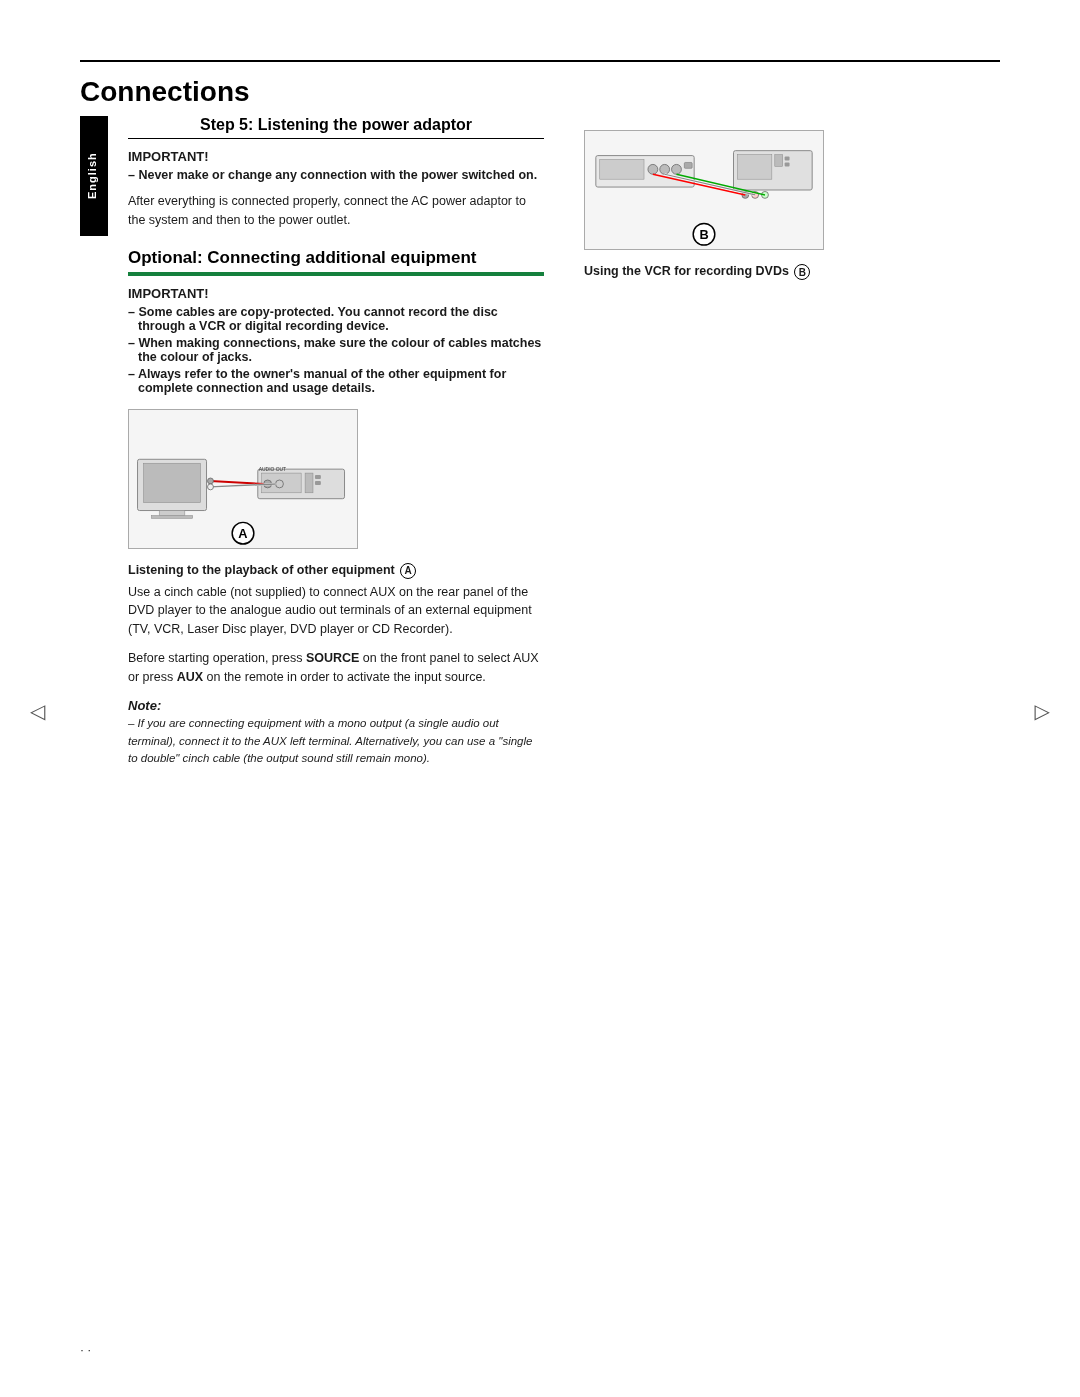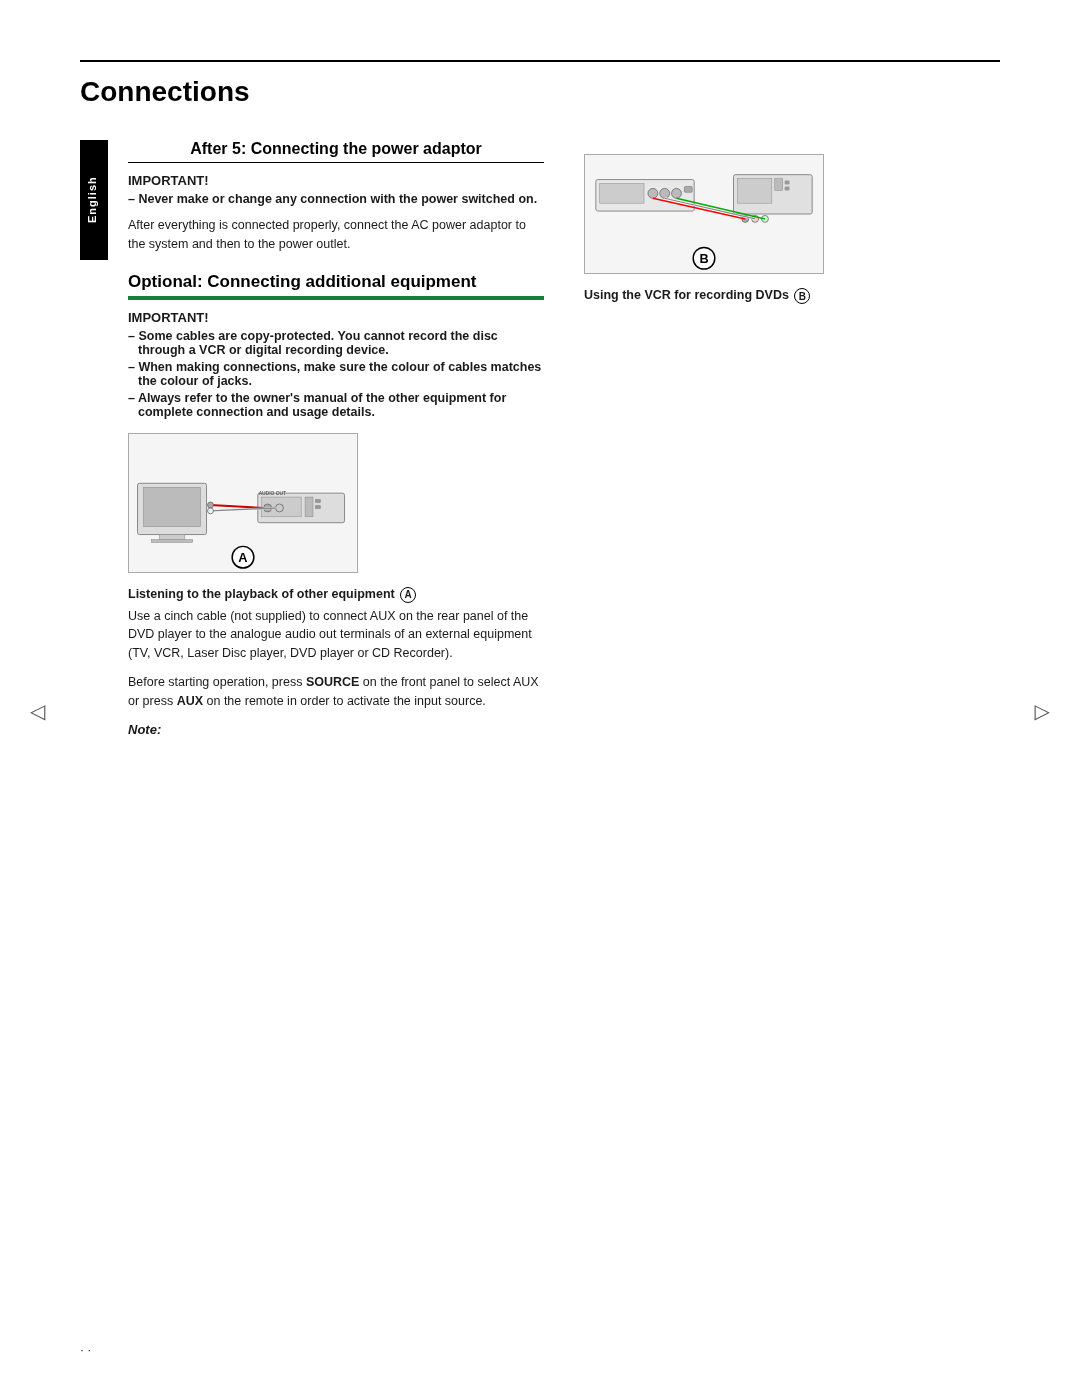--- a/index.html
+++ b/index.html
@@ -25,21 +25,21 @@
     .top-rule {
       border-top: 2px solid #000;
       margin-bottom: 14px;
     }
 
     
     .page-title {
       font-size: 28px;
       font-weight: bold;
       color: #000;
-      margin-bottom: 32px;
+      margin-bottom: 8px;
     }
 
     
     .main-layout {
       display: flex;
       gap: 0;
       width: 100%;
     }
 
     
@@ -236,21 +236,21 @@
   <h1 class="page-title">Connections</h1>
 
   <div class="main-layout">
 
     <div class="sidebar-tab">English</div>
 
     <div class="content-area">
 
       <div class="left-column">
 
-        <div class="step-heading">After 5:  Connecting the power adaptor</div>
+        <div class="step-heading">Step 5:  Listening the power adaptor</div>
 
         <div class="important-label">IMPORTANT!</div>
         <ul class="important-bullets">
           <li>Never make or change any connection with the power switched on.</li>
         </ul>
 
         <p class="body-text">After everything is connected properly, connect the AC power adaptor to the system and then to the power outlet.</p>
 
         <div class="section-heading">Optional: Connecting additional equipment</div>
 
@@ -300,20 +300,21 @@
         </div>
 
         <p class="body-text">Use a cinch cable (not supplied) to connect AUX on the rear panel of the DVD player to the analogue audio out terminals of an external equipment (TV, VCR, Laser Disc player, DVD player or CD Recorder).</p>
 
         <p class="body-text">
           Before starting operation, press <span class="bold-text">SOURCE</span> on the front panel to select AUX or press <span class="bold-text">AUX</span> on the remote in order to activate the input source.
         </p>
 
         <div class="note-section">
           <div class="note-label">Note:</div>
+          <p class="note-text">– If you are connecting equipment with a mono output (a single audio out terminal), connect it to the AUX left terminal. Alternatively, you can use a "single to double" cinch cable (the output sound still remain mono).</p>
         </div>
 
       </div>
 
       <div class="right-column">
 
         <div class="diagram-box diagram-b">
           <svg viewBox="0 0 240 120" class="dvd-diagram-svg">
 
             <rect x="150" y="20" width="80" height="40" rx="2" fill="#e0e0e0" stroke="#888" stroke-width="1"></rect>

